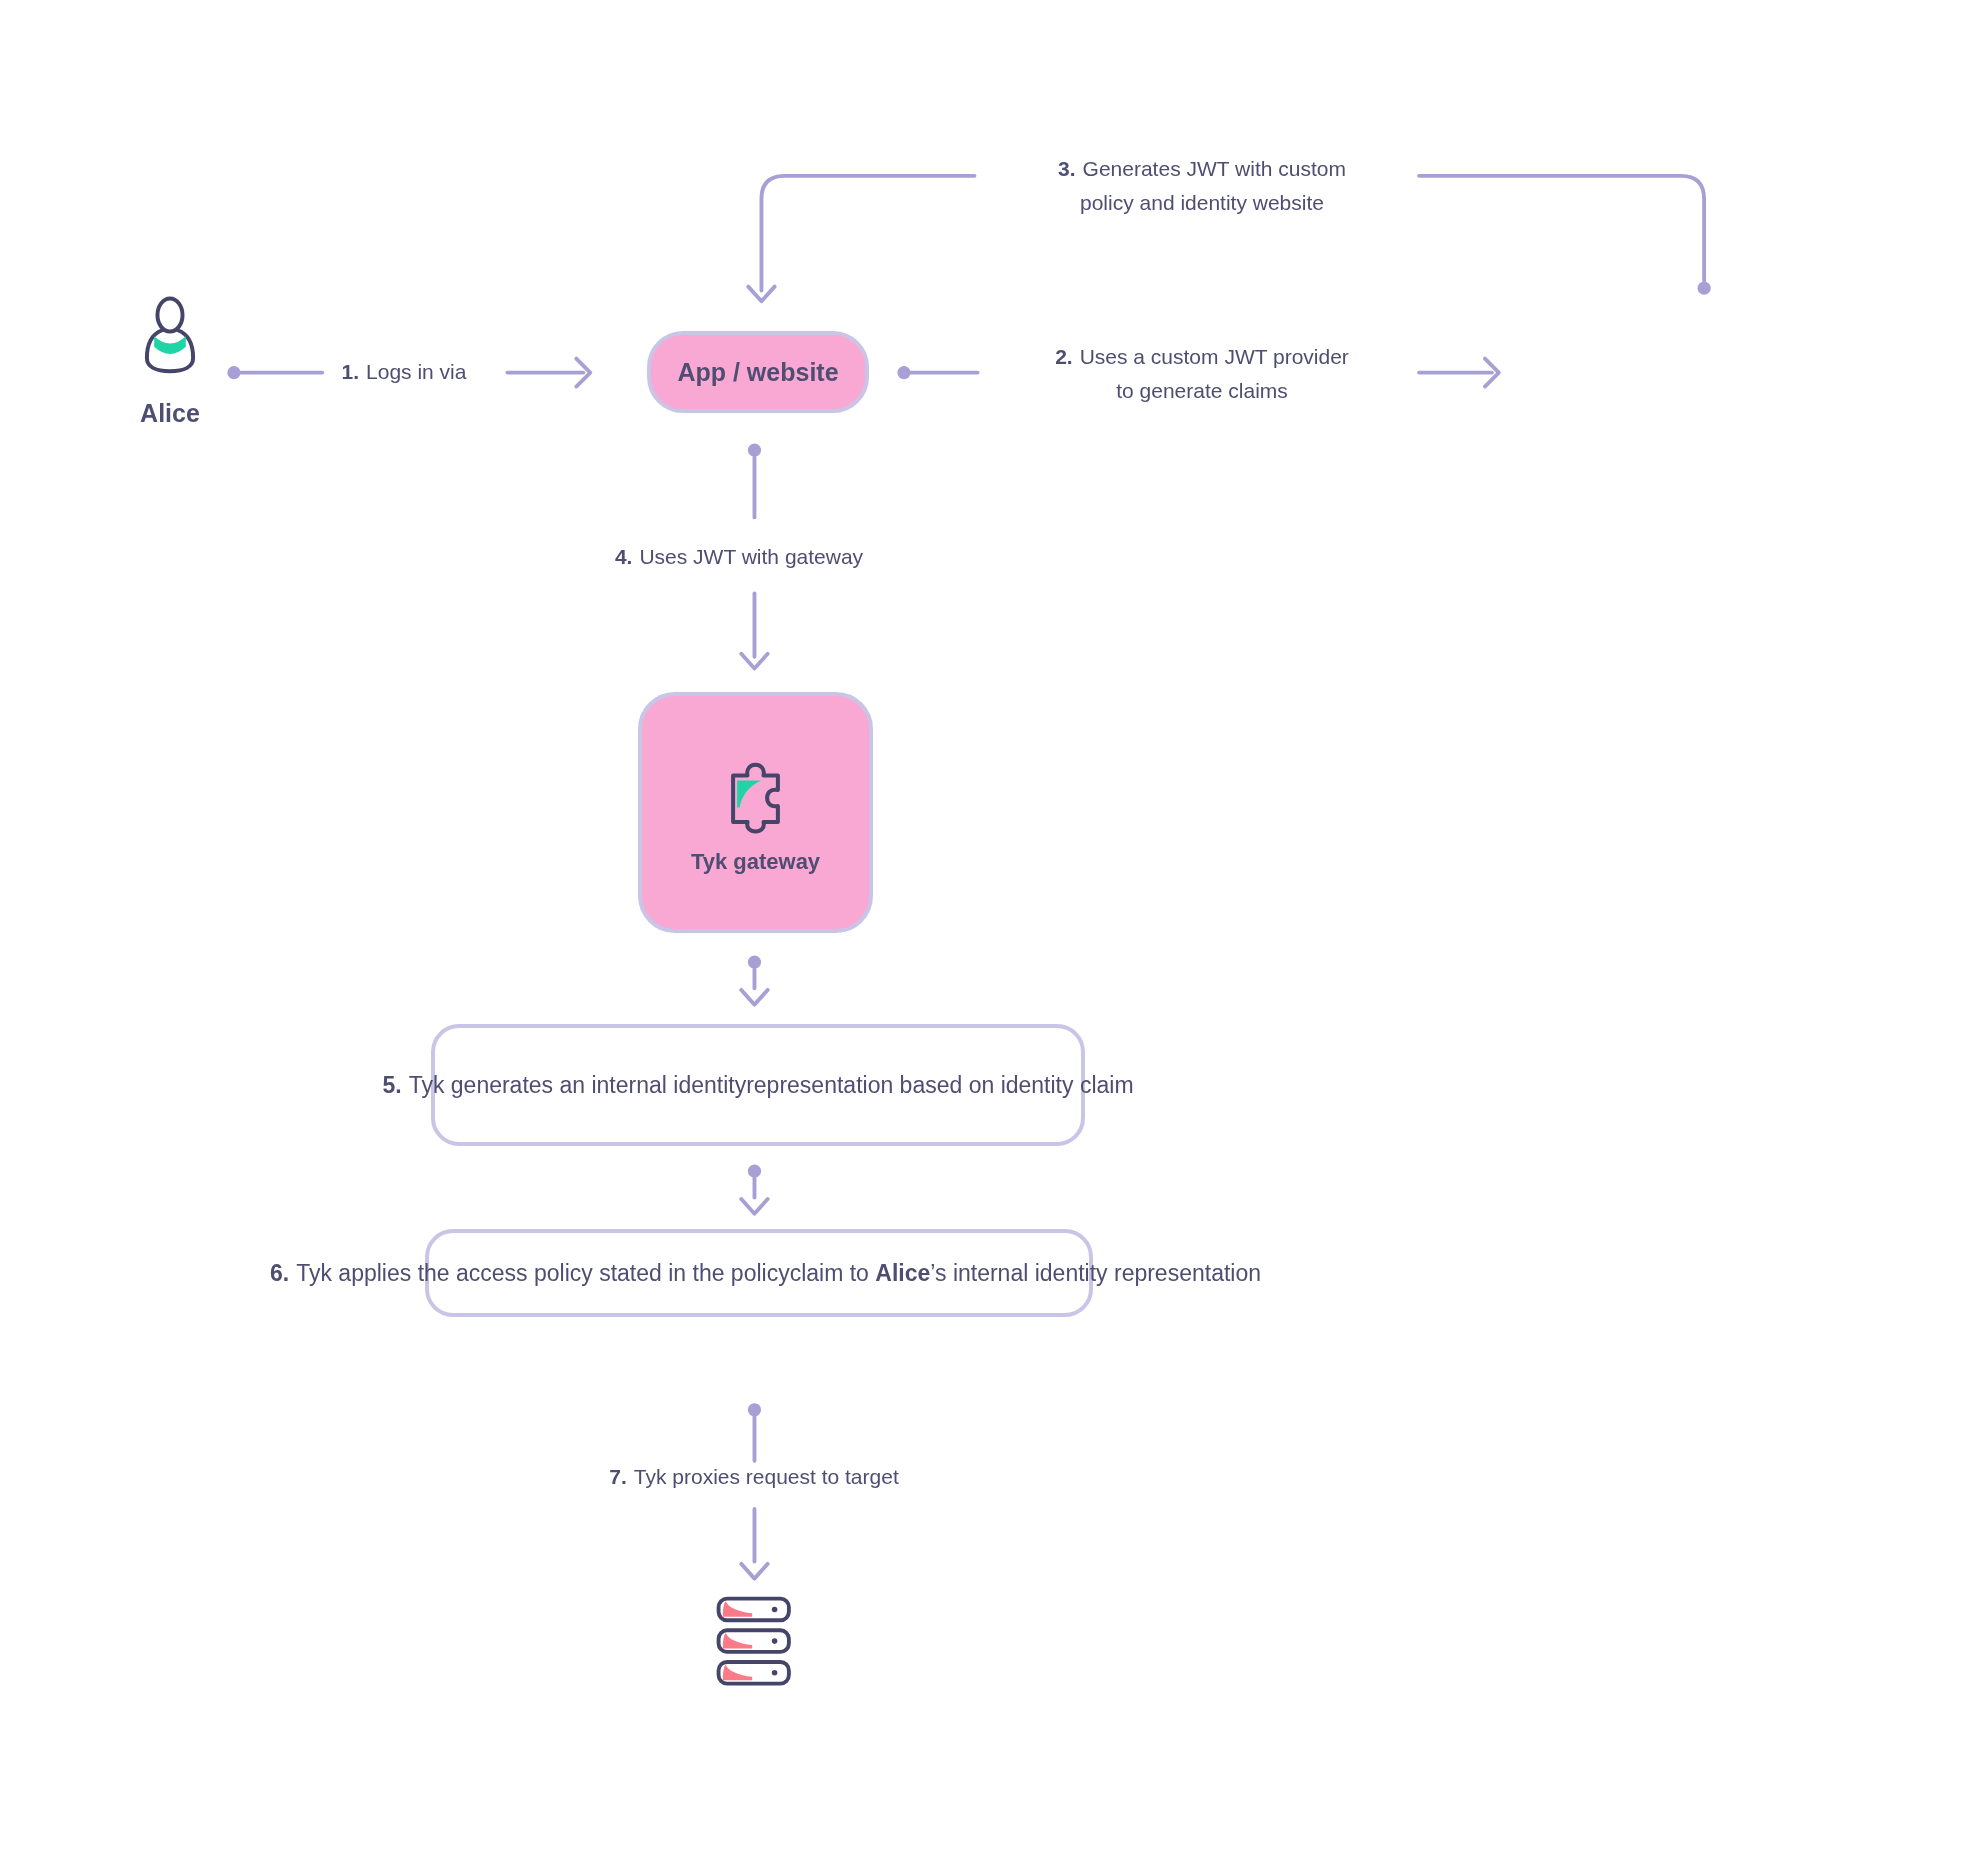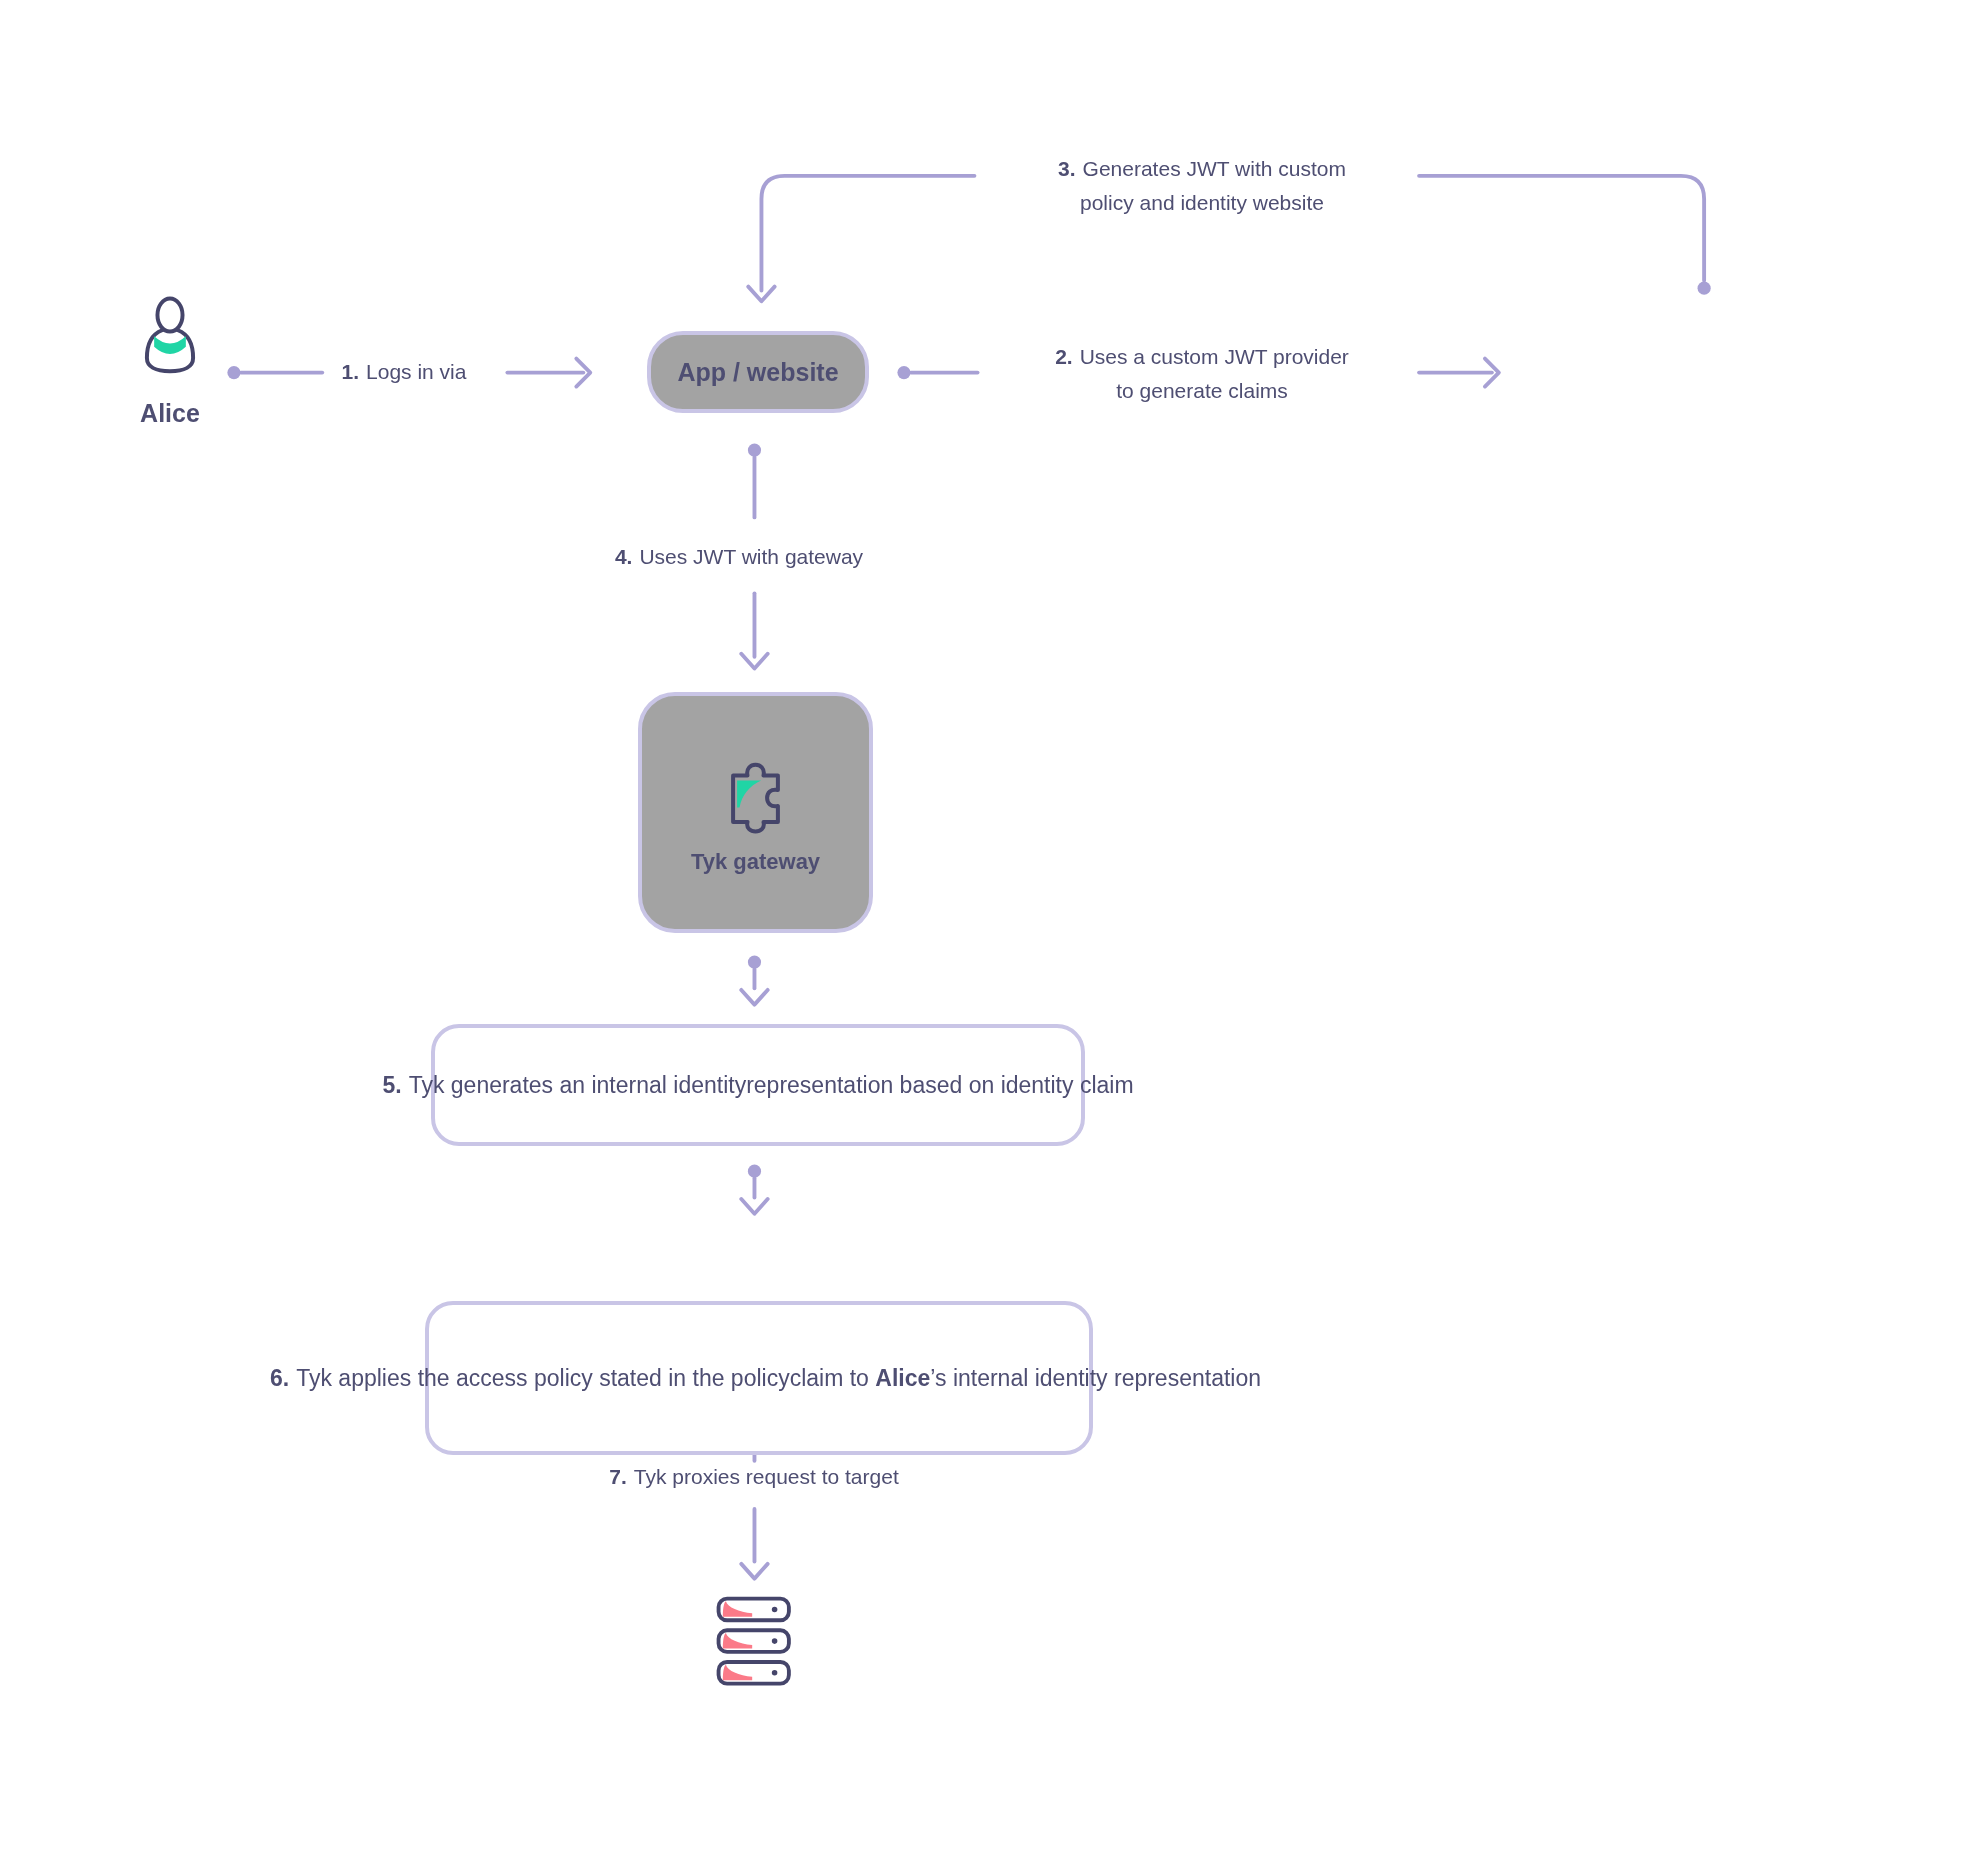--- a/index.html
+++ b/index.html
@@ -34,21 +34,21 @@
   }
   .label .num { font-weight: 700; margin-right: 7px; }
   .bold { font-weight: 700; }
   .actor-label { font-size: 25px; font-weight: 700; }
   
   .node {
     position: absolute;
     box-sizing: border-box;
     border: 4.6px solid #c9c5e6;
     border-radius: 36px;
-    background: #a3a3a3;
+    background: #f9a8d4;
     display: flex;
     align-items: center;
     justify-content: center;
     font-size: 25px;
     font-weight: 700;
     color: #4e4e72;
     white-space: nowrap;
   }
   .node.square { border-radius: 37px; flex-direction: column; }
   .panel {
@@ -161,21 +161,21 @@
 
   <div class="panel" style="left:431px; top:1024px; width:654px; height:122px;">
     <div>
       <span class="num">5.</span><span>Tyk generates an internal identity</span>
     </div>
     <div>
       <span>representation based on identity claim</span>
     </div>
   </div>
 
-  <div class="panel" style="left:425px; top:1301px; width:668px; height:154px;padding-left:13px;">
+  <div class="panel" style="left:425px; top:1229px; width:668px; height:88px;padding-left:13px;">
     <div>
       <span class="num">6.</span><span>Tyk applies the access policy stated in the policy</span>
     </div>
     <div>
       <span>claim to </span><span class="bold">Alice</span><span>’s internal identity representation</span>
     </div>
   </div>
 
   <div class="label" style="left:754px; top:1477px;">
     <span class="num">7.</span><span>Tyk proxies request to target</span>

